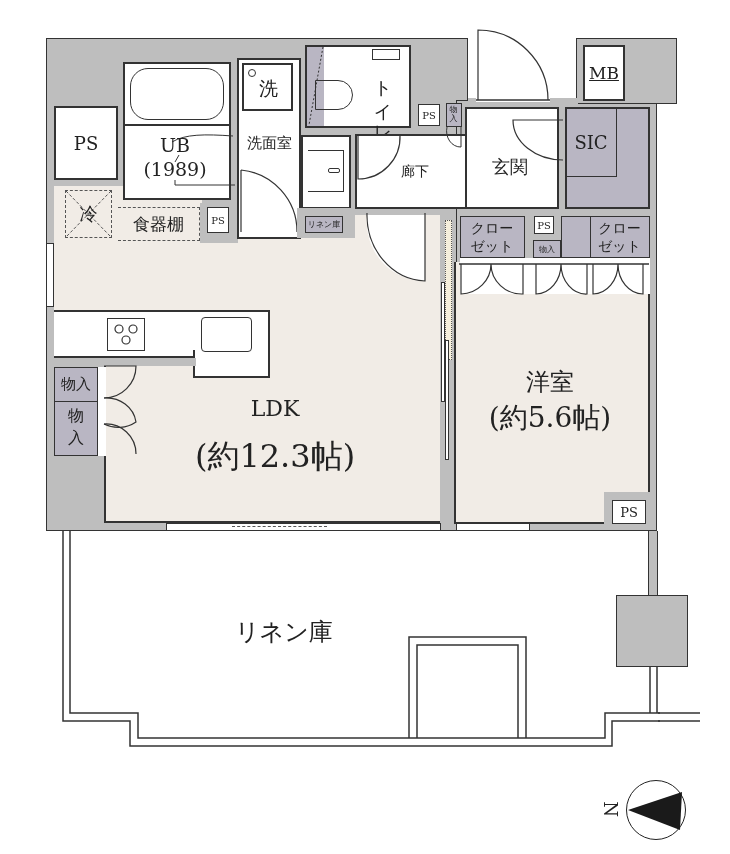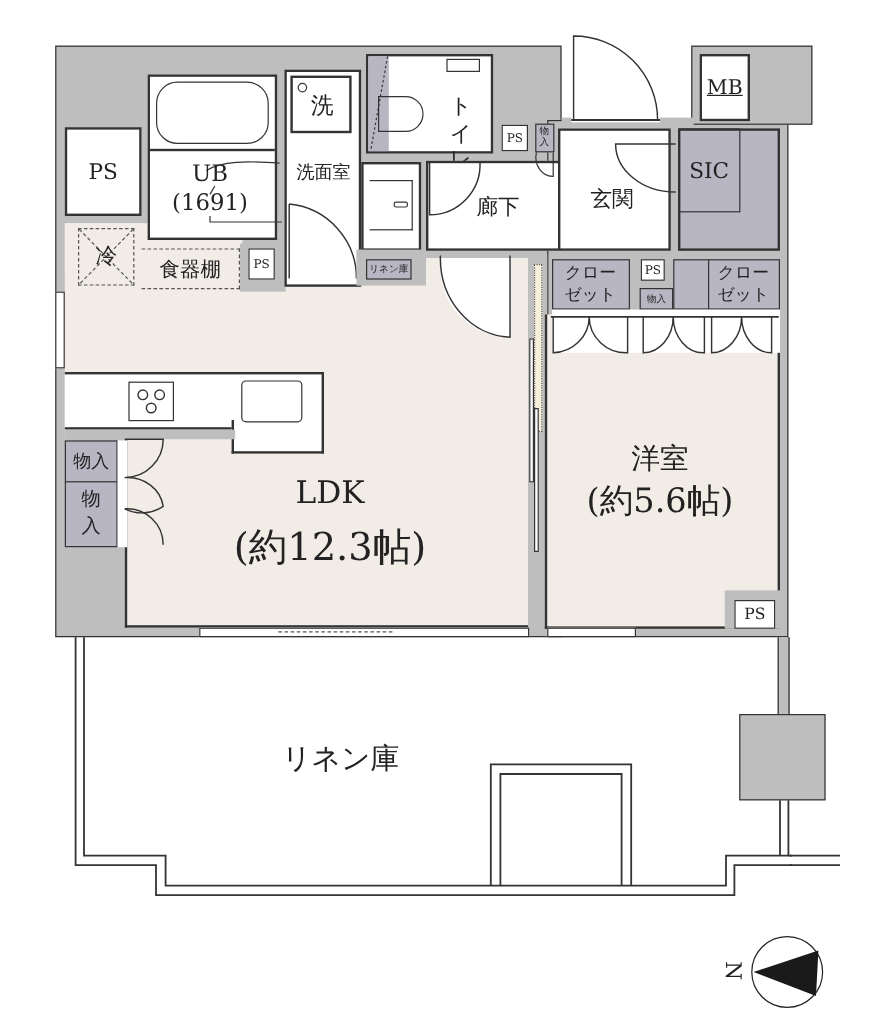--- a/index.html
+++ b/index.html
@@ -68,37 +68,37 @@
 </div>
 <div class="abs white" style="left:98px;top:367px;width:8px;height:89px;"></div>
 <svg width="40" height="90" style="left:104px;top:366px;">
   <path d="M0,0 L32,0 A32,32 0 0,1 0,32" fill="none" stroke="#333" stroke-width="1.2"></path>
   <path d="M0,32 A30,28 0 0,1 32,56 A30,28 0 0,1 0,58" fill="none" stroke="#333" stroke-width="1.2"></path>
   <path d="M0,58 A30,30 0 0,1 32,88" fill="none" stroke="#333" stroke-width="1.2"></path>
 </svg>
 
 <div class="abs white" style="left:46px;top:243px;width:8px;height:64px;border:1.5px solid #333;"></div>
 
-<div class="lbl center" style="left:220px;top:398px;width:110px;font-size:26px;">LDK</div>
+<div class="lbl center" style="left:220px;top:398px;width:110px;font-size:22px;">LDK</div>
 <div class="lbl center" style="left:190px;top:440px;width:170px;font-size:32px;">(約12.3帖)</div>
 
 <div class="abs white bd center" style="left:54px;top:106px;width:64px;height:74px;">
   <span style="font-size:18px;">PS</span>
 </div>
 
 <div class="abs white bd" style="left:123px;top:62px;width:108px;height:138px;"></div>
 <div class="abs" style="left:130px;top:68px;width:94px;height:52px;border:1.8px solid #333;border-radius:18px;"></div>
 <div class="abs" style="left:125px;top:124px;width:104px;height:1.5px;background:#333;"></div>
 <svg width="80" height="80" style="left:165px;top:130px;">
   <path d="M7,12 C20,4 40,4 68,6" fill="none" stroke="#333" stroke-width="1"></path>
   <path d="M14,25 L10,32" fill="none" stroke="#333" stroke-width="1"></path>
   <path d="M10,50 L10,55 L70,55" fill="none" stroke="#333" stroke-width="1"></path>
 </svg>
 <div class="lbl center" style="left:150px;top:136px;width:50px;font-size:19px;">UB</div>
-<div class="lbl center" style="left:138px;top:160px;width:74px;font-size:19px;">(1691)</div>
+<div class="lbl center" style="left:138px;top:160px;width:74px;font-size:19px;">(1989)</div>
 
 <div class="abs white bd" style="left:237px;top:58px;width:64px;height:181px;"></div>
 <div class="abs white bd" style="left:242px;top:63px;width:51px;height:48px;">
   <div class="abs" style="left:4px;top:4px;width:8px;height:8px;border:1.2px solid #333;border-radius:50%;"></div>
   <div class="lbl center" style="left:2px;top:14px;width:45px;font-size:19px;">洗</div>
 </div>
 <div class="lbl center" style="left:240px;top:136px;width:59px;font-size:15px;">洗面室</div>
 <svg width="60" height="80" style="left:239px;top:166px;">
   <path d="M2,4 L2,66 M2,4 A62,62 0 0,1 58,66" fill="none" stroke="#333" stroke-width="1.2"></path>
 </svg>
@@ -129,21 +129,21 @@
   <div class="lbl center tiny" style="left:0;top:11px;width:13px;">入</div>
 </div>
 
 <div class="abs white bd" style="left:355px;top:134px;width:112px;height:75px;"></div>
 <svg width="50" height="50" style="left:356px;top:135px;">
   <path d="M2,0 L2,44 A42,42 0 0,0 44,0" fill="none" stroke="#333" stroke-width="1.2"></path>
 </svg>
 <svg width="20" height="30" style="left:445px;top:127px;">
   <path d="M2,0 A14,16 0 0,0 16,20 L16,0" fill="none" stroke="#333" stroke-width="1"></path>
 </svg>
-<div class="lbl center" style="left:385px;top:164px;width:60px;font-size:18px;">廊下</div>
+<div class="lbl center" style="left:385px;top:164px;width:60px;font-size:14px;">廊下</div>
 
 <div class="abs white bd" style="left:465px;top:107px;width:94px;height:102px;"></div>
 <svg width="60" height="50" style="left:510px;top:120px;">
   <path d="M53,0 L3,0 A50,40 0 0,0 53,40" fill="none" stroke="#333" stroke-width="1.2"></path>
 </svg>
 <div class="lbl center" style="left:480px;top:158px;width:60px;font-size:18px;">玄関</div>
 
 <div class="abs white" style="left:476px;top:30px;width:74px;height:72px;"></div>
 <svg width="80" height="80" style="left:476px;top:28px;">
   <path d="M2,72 L2,2 A70,70 0 0,1 72,72" fill="none" stroke="#333" stroke-width="1.2"></path>

